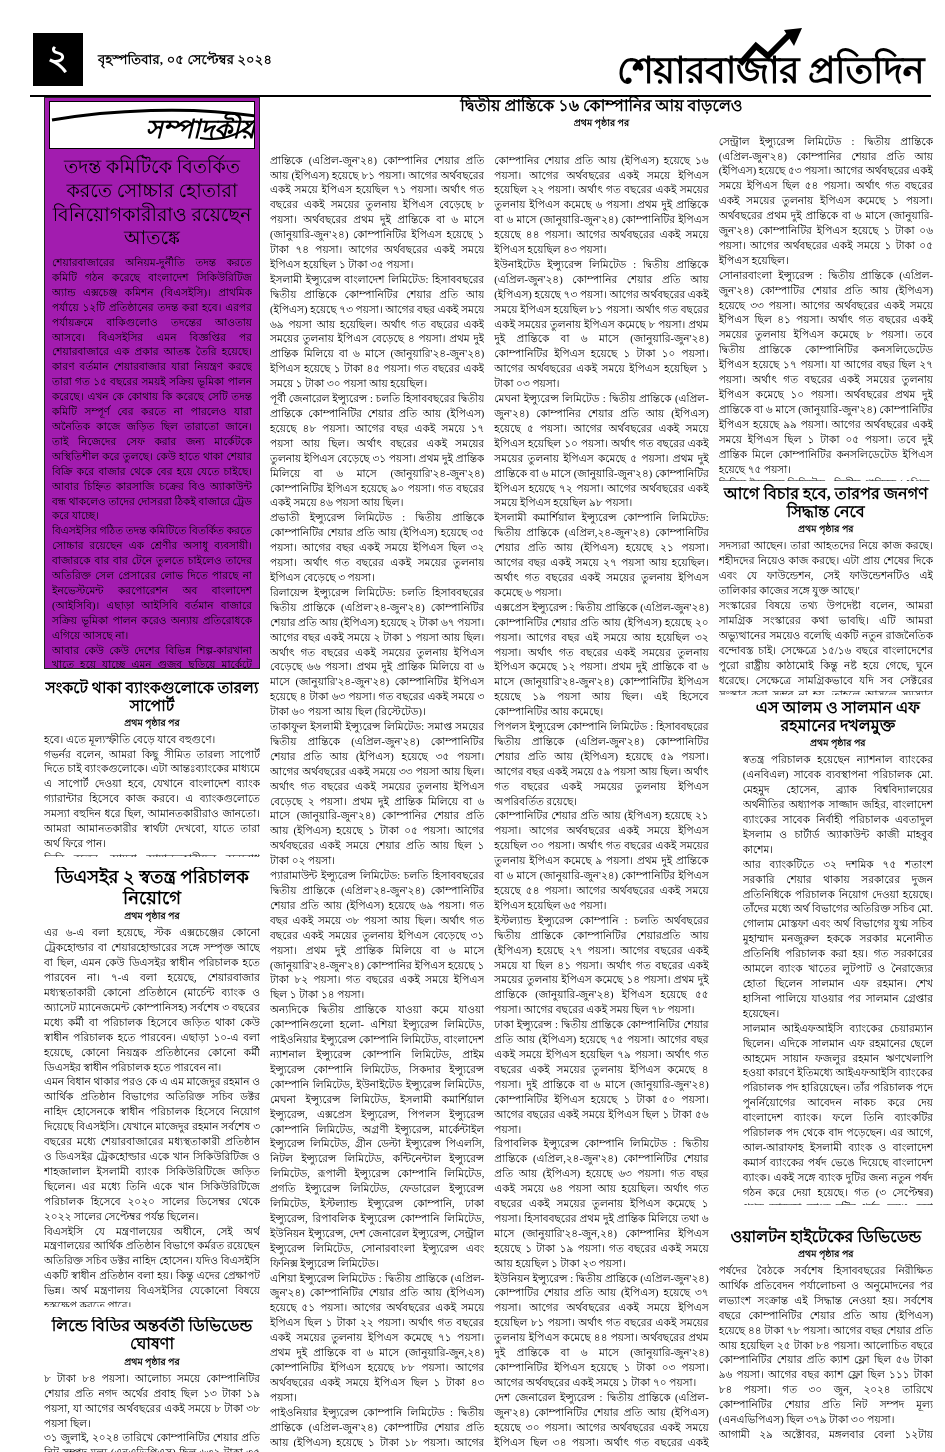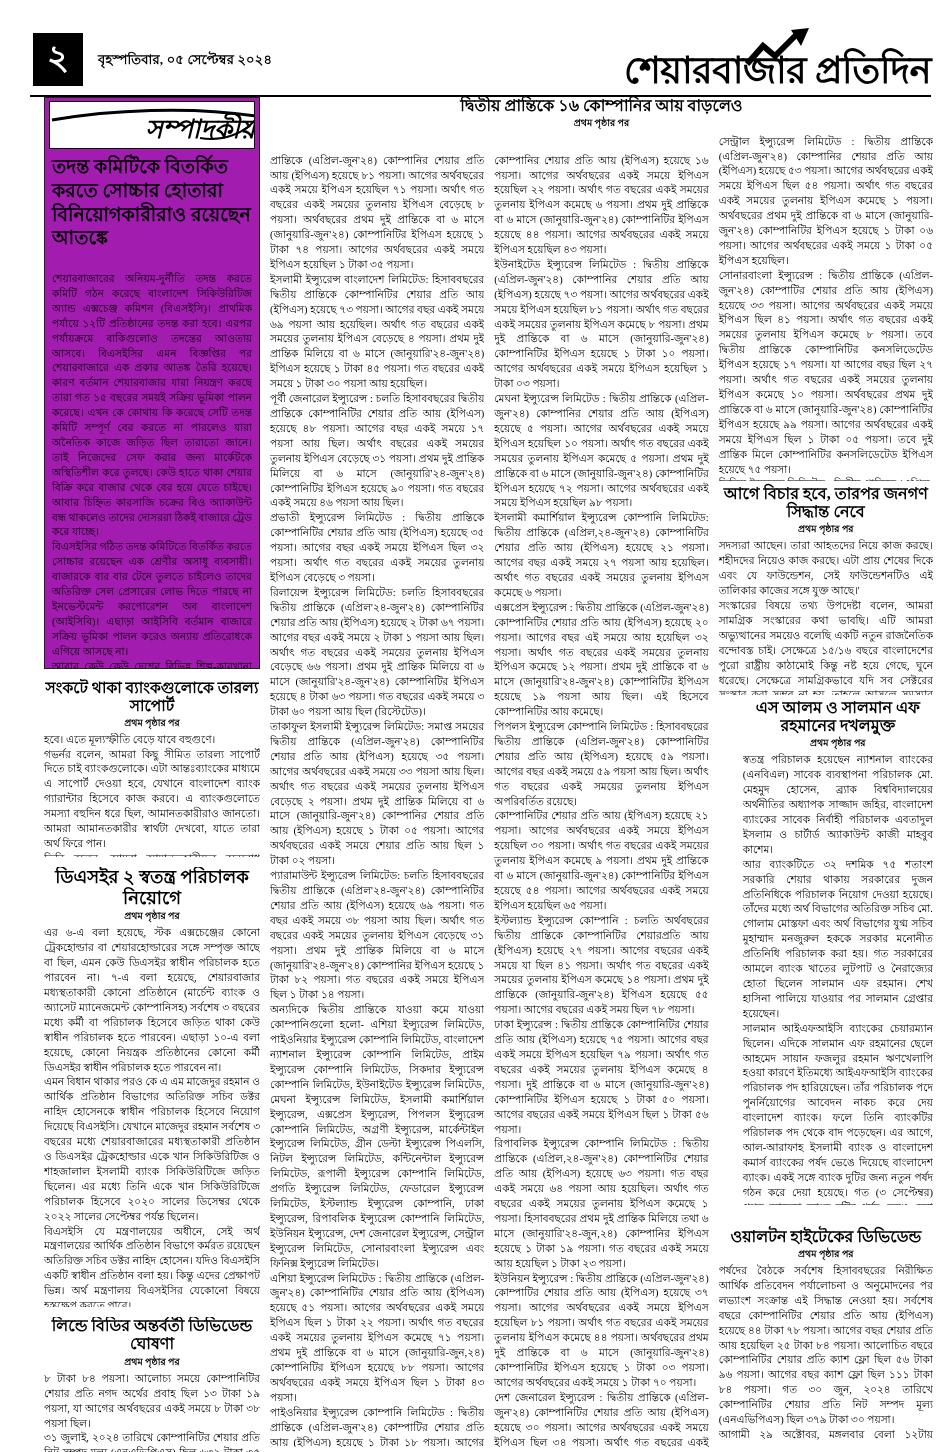--- a/index.html
+++ b/index.html
@@ -5,33 +5,33 @@
   html,body{margin:0;padding:0;background:#e9e9e9;}
   .page{
     position:relative;width:945px;height:1452px;margin:0 auto;background:#ffffff;
     font-family:"Liberation Serif","DejaVu Serif",serif;color:#000;overflow:hidden;
   }
   
   .hdr{position:absolute;left:30px;right:14px;top:0;height:95px;border-bottom:2px solid #000;}
   .pagenum{position:absolute;left:3px;top:33px;width:50px;height:53px;background:#000;color:#fff;
     display:flex;align-items:center;justify-content:center;font-size:34px;font-weight:700;}
   .dateline-top{position:absolute;left:68px;top:50px;font-size:13px;font-weight:700;letter-spacing:.2px;}
-  .masthead{position:absolute;right:0;bottom:6px;display:flex;align-items:flex-start;}
+  .masthead{position:absolute;right:7px;bottom:6px;display:flex;align-items:flex-start;}
   .masthead .mtext{font-size:37px;font-weight:700;line-height:1;letter-spacing:-.5px;}
   .mast-arrow{position:absolute;right:118px;top:-24px;}
   
   .bodytxt{font-size:10.5px;line-height:1.42;text-align:justify;white-space:pre-line;overflow:hidden;}
   .dl{font-size:9.5px;font-weight:700;text-align:center;margin:1px 0 2px;}
   .h-art{font-weight:700;text-align:center;line-height:1.15;margin:0;}
   
   .leftcol{position:absolute;left:44px;top:97px;width:216px;height:1350px;}
   .edbox{border:1px solid #222;background:#a21caf;height:572px;overflow:hidden;padding:0 7px 4px;box-sizing:border-box;}
   .edtitle{background:#fff;border:1px solid #000;margin:3px -3px 6px;height:46px;position:relative;overflow:hidden;}
   .edtitle svg{position:absolute;left:0;top:0;}
-  .ed-h{font-size:19px;font-weight:700;text-align:left;line-height:1.25;margin:2px 0 22px;}
+  .ed-h{font-size:19px;font-weight:400;text-align:center;line-height:1.25;margin:2px 0 6px;}
   .leftart{margin-top:10px;overflow:hidden;}
   .leftart .h-art{font-size:16.5px;}
   
   .mainarea{position:absolute;left:270px;top:97px;right:12px;height:1350px;}
   .main-h{font-size:16px;font-weight:700;text-align:center;line-height:1.1;margin:0;}
   .maincols{display:flex;gap:10px;margin-top:4px;}
   .mcol{flex:1 1 0;height:1312px;overflow:hidden;display:flex;flex-direction:column;}
   .rightart .h-art{font-size:16px;margin-top:4px;}
   .flexfill{flex:1 1 auto;overflow:hidden;margin-top:19px;}
 </style>

